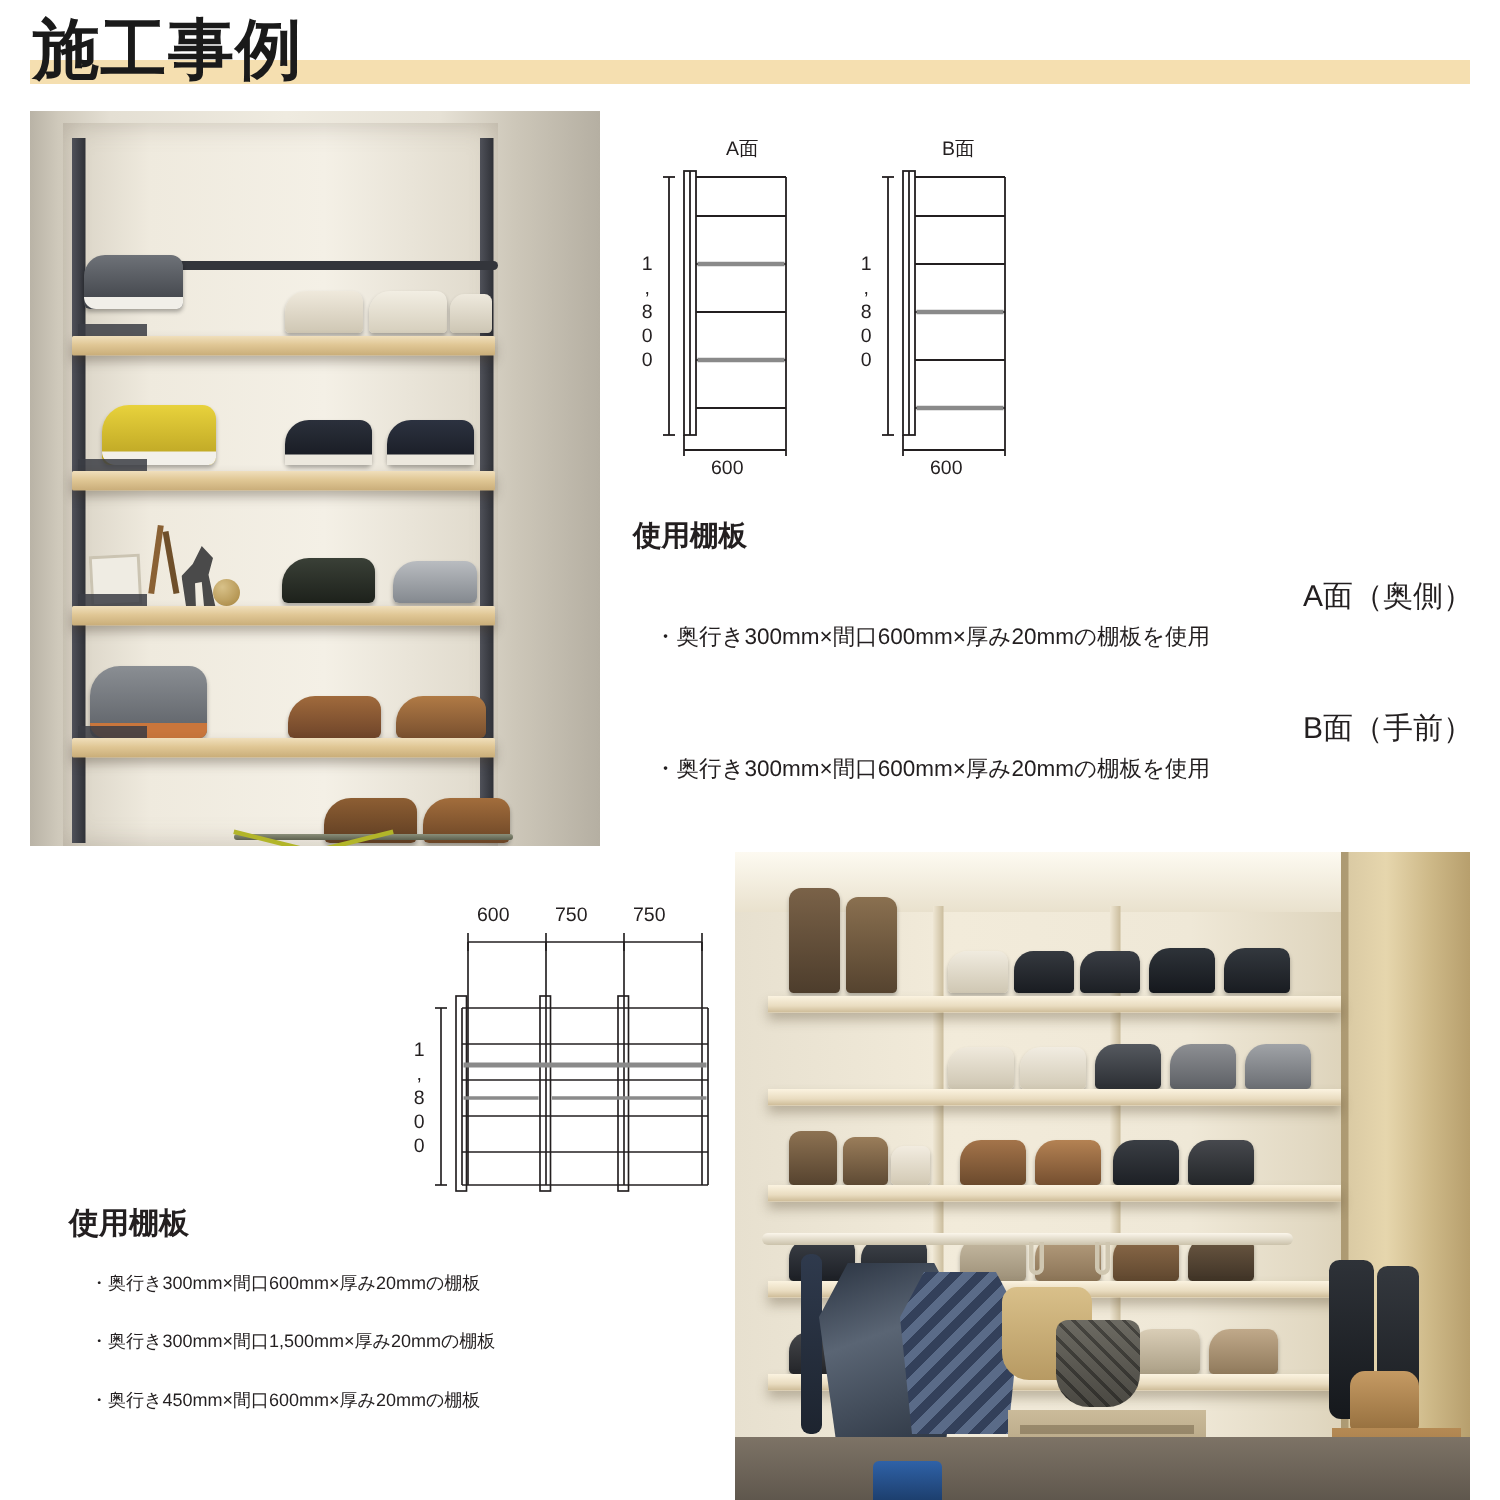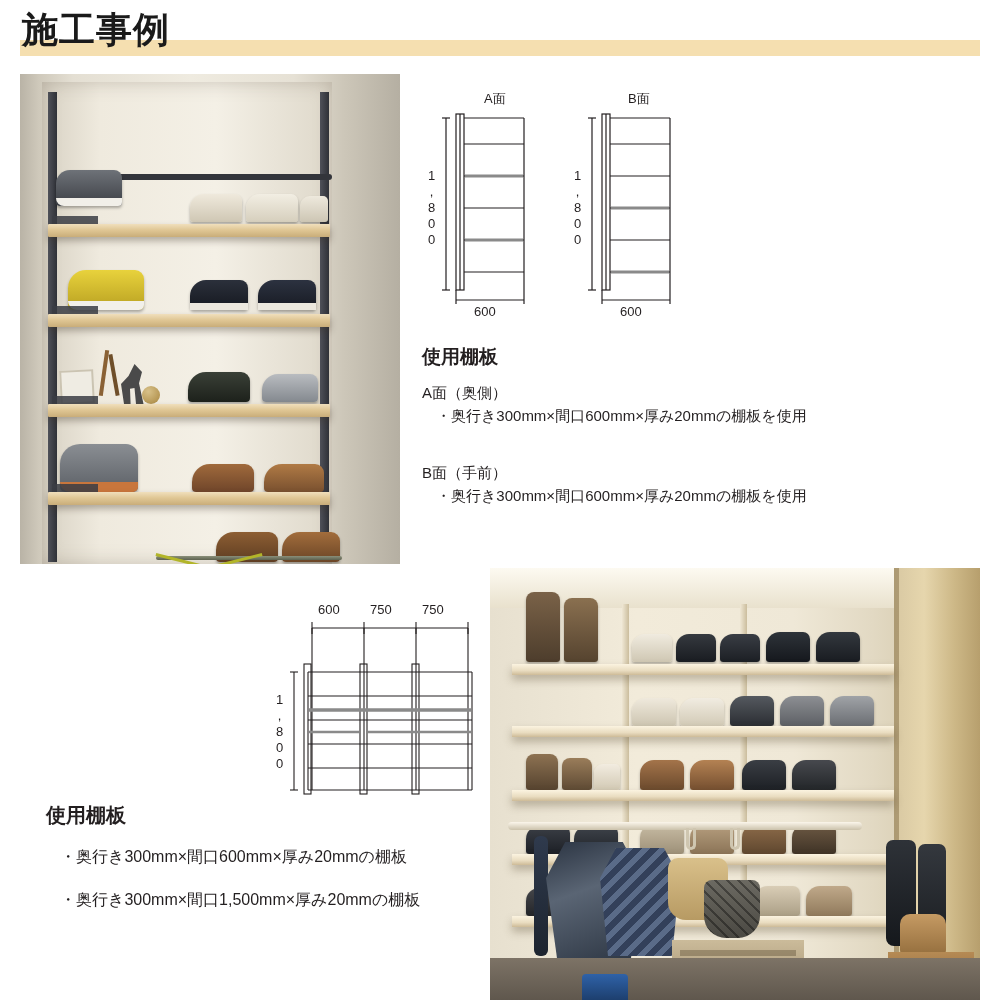--- a/index.html
+++ b/index.html
@@ -26,21 +26,21 @@
     left: 20px;
     top: 40px;
     width: 960px;
     height: 16px;
     background: #f5dfb0;
   }
   .header-title {
     position: absolute;
     left: 22px;
     top: 10px;
-    font-size: 36px;
+    font-size: 44px;
     font-weight: bold;
     letter-spacing: 1px;
     color: #1a1a1a;
     line-height: 1.1;
   }
 
   
   .photo {
     position: absolute;
     overflow: hidden;
@@ -153,21 +153,21 @@
     font-size: 13px;
     letter-spacing: 1px;
     writing-mode: vertical-rl;
     text-orientation: upright;
     color: #231f20;
   }
 
   
   .txt-top { position: absolute; left: 422px; top: 344px; width: 560px; }
   .txt-head { font-size: 19px; font-weight: bold; margin: 0 0 14px 0; font-family: Liberation Serif, serif; }
-  .txt-sub { font-size: 15px; margin: 10px 0 4px 0; }
+  .txt-sub { font-size: 20px; margin: 10px 0 4px 0; text-align: right; }
   .txt-li { font-size: 15px; margin: 4px 0 0 14px; }
 
   
   #photo-bottom {
     position: absolute;
     left: 490px;
     top: 568px;
     width: 490px;
     height: 432px;
   }
@@ -260,21 +260,21 @@
     position: absolute;
     left: 282px;
     top: 614px;
     width: 200px;
     height: 200px;
   }
 
   
   .txt-bottom { position: absolute; left: 46px; top: 802px; width: 430px; }
   .txt-bottom .txt-head { font-size: 20px; margin-bottom: 18px; }
-  .txt-bottom .txt-li { font-size: 16px; margin: 0 0 22px 14px; }
+  .txt-bottom .txt-li { font-size: 12px; margin: 0 0 22px 14px; }
 
   svg { display: block; }
 </style>
 </head>
 <body>
 
 <div class="page-header">
   <div class="header-bar"></div>
   <div class="header-title">施工事例</div>
 </div>
@@ -503,13 +503,14 @@
   <div class="p2-shortboot"></div>
   <div class="p2-stool"></div>
   <div class="p2-floor"></div>
   <div class="p2-blue"></div>
 </div>
 
 <div class="txt-bottom">
   <div class="txt-head">使用棚板</div>
   <div class="txt-li">・奥行き300mm×間口600mm×厚み20mmの棚板</div>
   <div class="txt-li">・奥行き300mm×間口1,500mm×厚み20mmの棚板</div>
+  <div class="txt-li">・奥行き450mm×間口600mm×厚み20mmの棚板</div>
 </div>
 
 </body></html>

